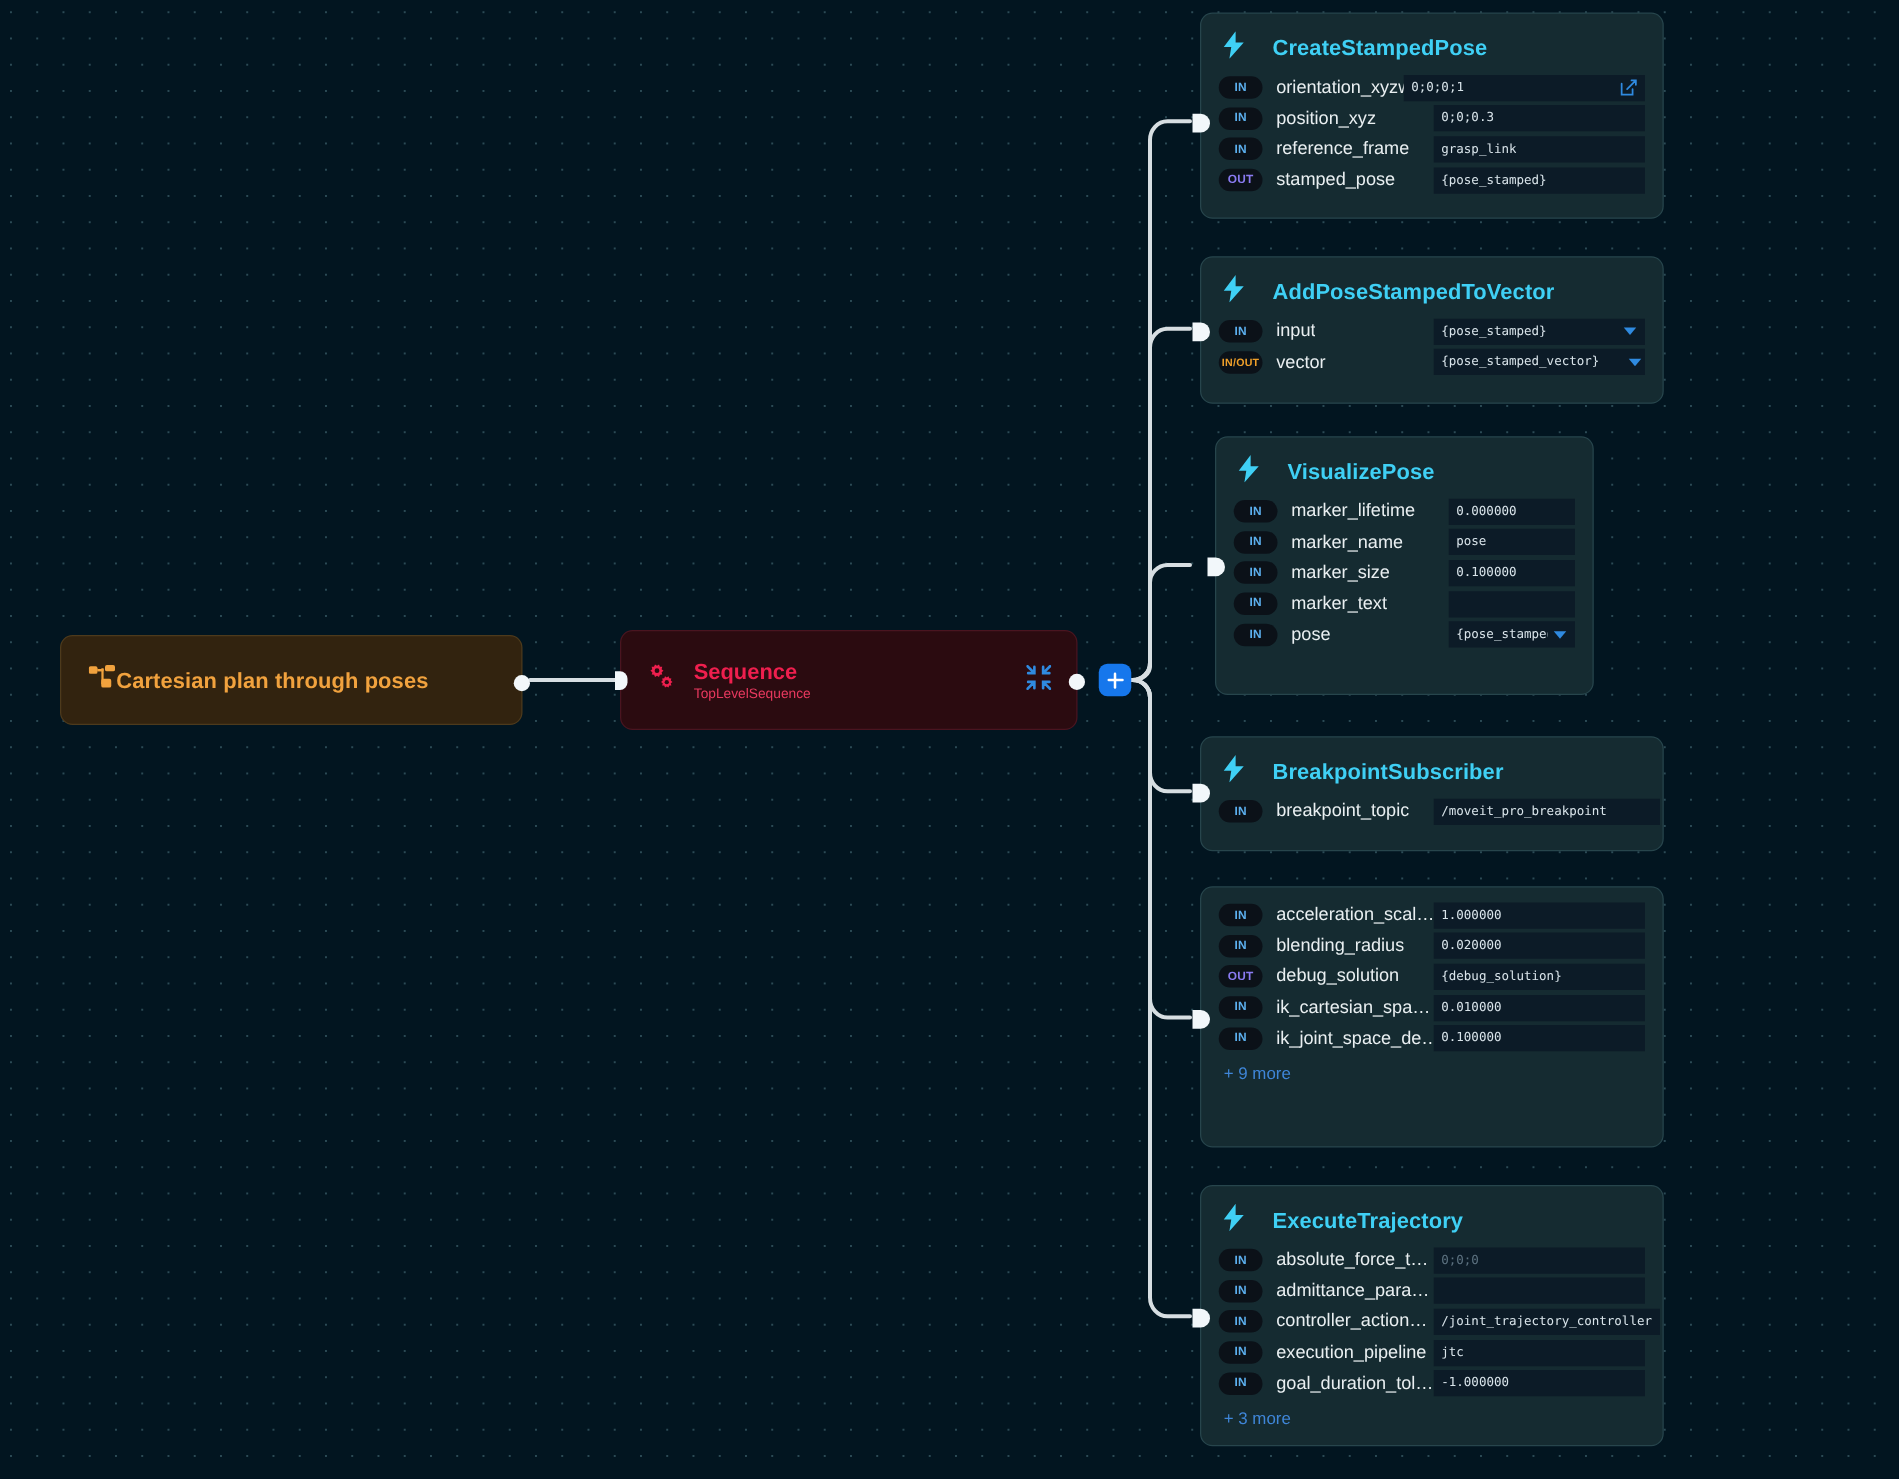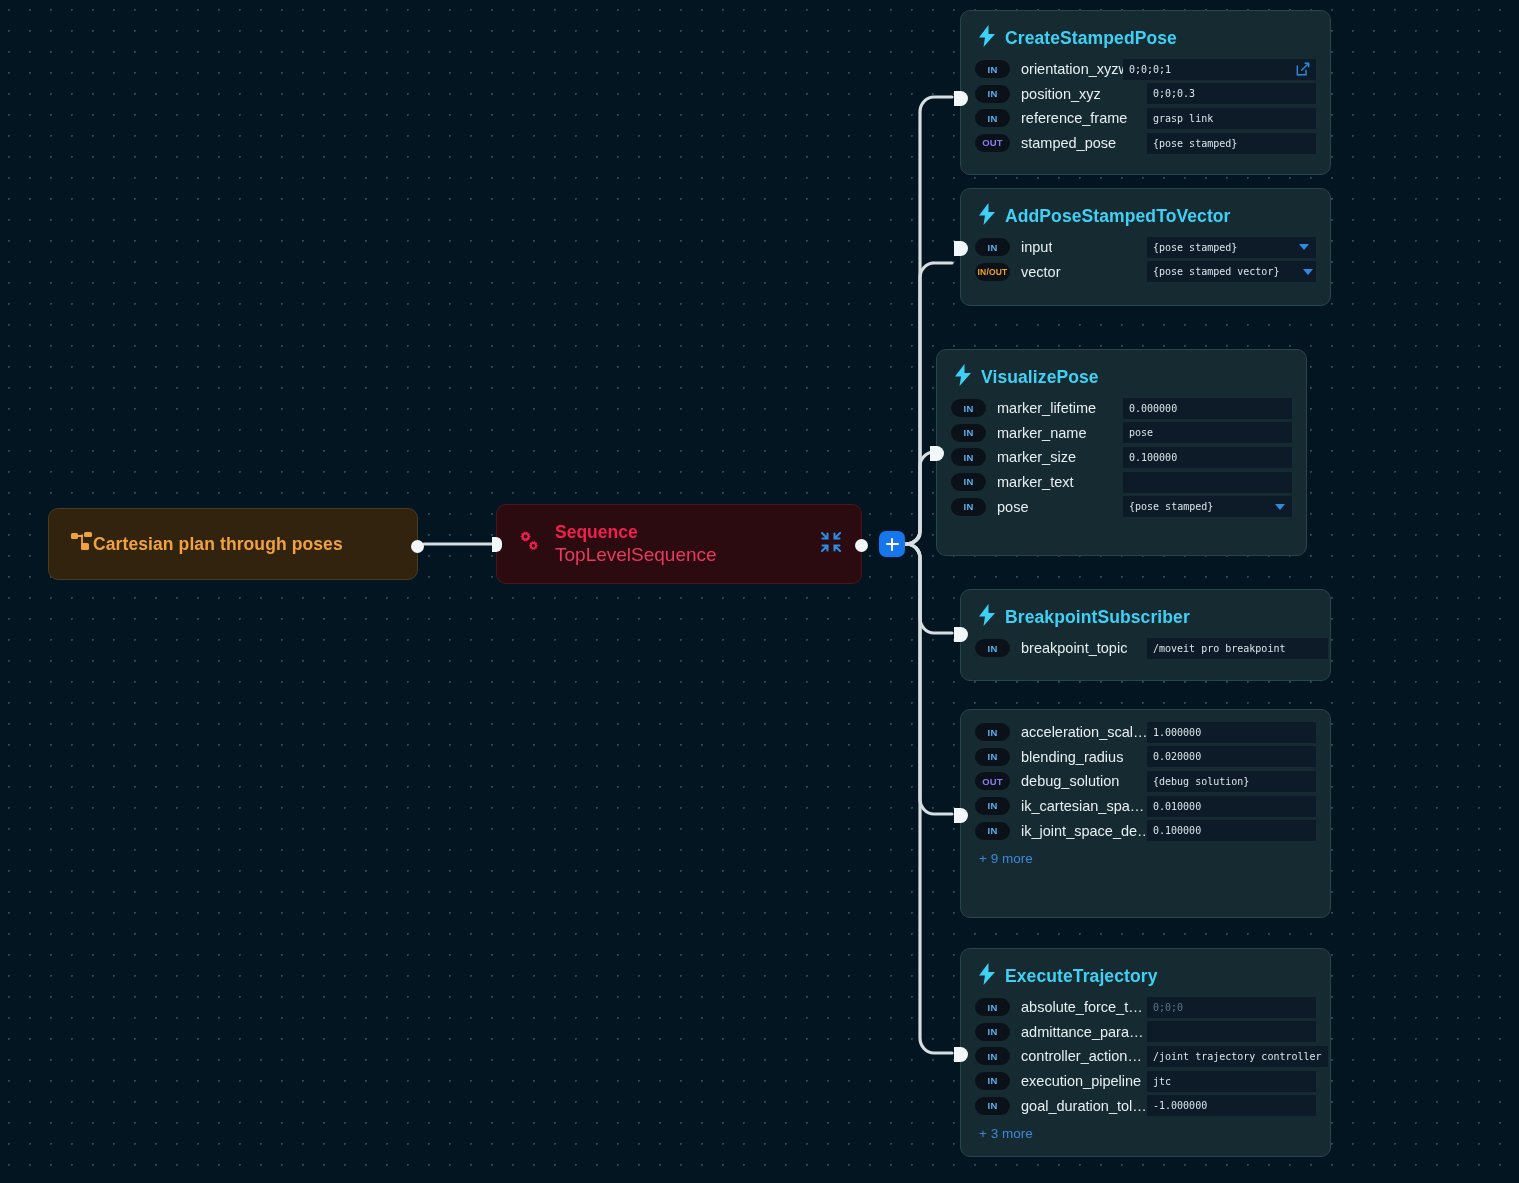--- a/index.html
+++ b/index.html
@@ -53,21 +53,21 @@
   .seq-node {
     background: #2b0b10;
     border: 1px solid #4a1520;
     display: flex;
     align-items: center;
     padding: 0 20px 0 18px;
   }
   .seq-icon { flex: 0 0 auto; margin-right: 14px; }
   .seq-texts { display: flex; flex-direction: column; justify-content: center; gap: 2px; }
   .seq-title { color: #ef1f4e; font-size: 17.5px; font-weight: bold; line-height: 1.15; }
-  .seq-sub { color: #e8395f; font-size: 19px; line-height: 1.15; }
+  .seq-sub { color: #e8395f; font-size: 11px; line-height: 1.15; }
   .seq-spacer { flex: 1 1 auto; }
   .collapse-icon { flex: 0 0 auto; }
 
   
   .plus-btn {
     position: absolute;
     width: 26px; height: 26px;
     border-radius: 7px;
     background: #1677ec;
     display: flex; align-items: center; justify-content: center;
@@ -77,21 +77,21 @@
   .plus-btn .bar-h { position: absolute; width: 13px; height: 2.4px; background: #fff; border-radius: 1px; }
   .plus-btn .bar-v { position: absolute; width: 2.4px; height: 13px; background: #fff; border-radius: 1px; }
 
   
   .act-node {
     background: #152b31;
     border: 1px solid #27454c;
     padding: 10px 14px 12px 14px;
   }
   .act-head {
-    display: flex; align-items: center; gap: 9px;
+    display: flex; align-items: center; gap: 22px;
     padding: 4px 0 6px 3px;
   }
   .act-title {
     color: #3fd0f5;
     font-size: 17.5px;
     font-weight: bold;
     letter-spacing: 0.1px;
     white-space: nowrap;
   }
   .bolt-icon { flex: 0 0 auto; }
@@ -298,21 +298,21 @@
     </div>
     <div class="port-row">
       <span class="badge out">OUT</span>
       <span class="port-name">stamped_pose</span>
       <span class="field narrow">
         <span class="val">{pose_stamped}</span>
       </span>
     </div>
   </div>
 
-  <div class="node act-node" style="left:960px; top:188px; width:371px; height:118px;">
+  <div class="node act-node" style="left:960px; top:205px; width:371px; height:118px;">
     <span class="in-port" style="top:52px;"></span>
     <div class="act-head">
       <span class="bolt-icon">
         <svg width="18" height="22" viewBox="0 0 18 22" xmlns="http://www.w3.org/2000/svg">
           <path d="M10.5 0 L1 12.5 h6 L5.5 22 L17 9 h-6.5z" fill="#3fd0f5"></path>
         </svg>
       </span>
       <span class="act-title">AddPoseStampedToVector</span>
     </div>
     <div class="port-row">
@@ -326,21 +326,21 @@
     <div class="port-row">
       <span class="badge inout">IN/OUT</span>
       <span class="port-name">vector</span>
       <span class="field narrow" style="padding-right:20px;">
         <span class="val">{pose_stamped_vector}</span>
         <span class="caret" style="right:3px;"></span>
       </span>
     </div>
   </div>
 
-  <div class="node act-node" style="left:936px; top:349px; width:371px; height:207px;">
+  <div class="node act-node" style="left:972px; top:349px; width:303px; height:207px;">
     <span class="in-port" style="top:96px;"></span>
     <div class="act-head">
       <span class="bolt-icon">
         <svg width="18" height="22" viewBox="0 0 18 22" xmlns="http://www.w3.org/2000/svg">
           <path d="M10.5 0 L1 12.5 h6 L5.5 22 L17 9 h-6.5z" fill="#3fd0f5"></path>
         </svg>
       </span>
       <span class="act-title">VisualizePose</span>
     </div>
     <div class="port-row">

